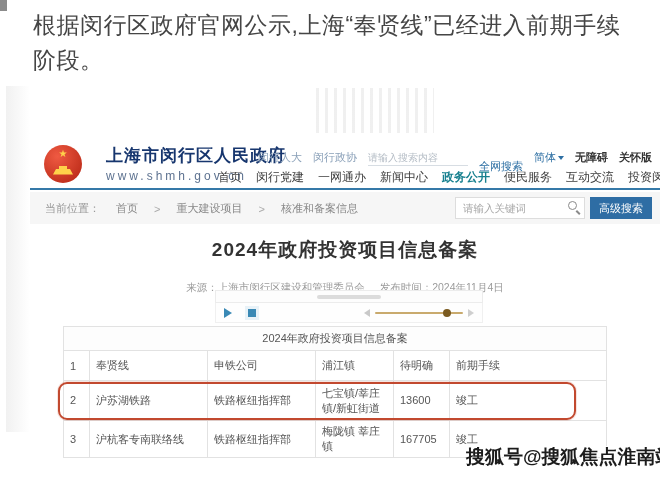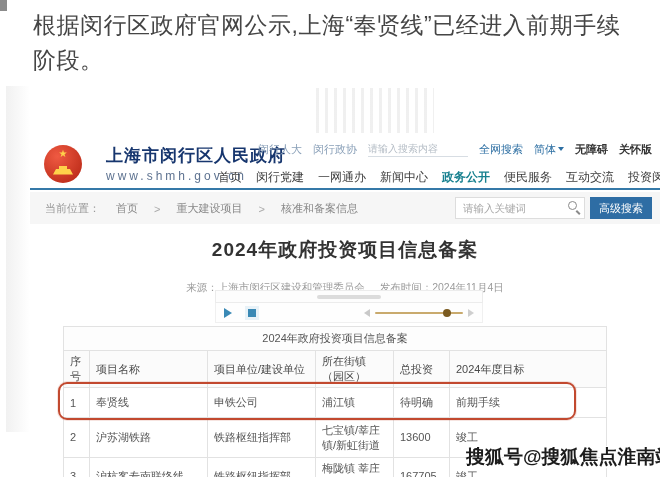--- a/index.html
+++ b/index.html
@@ -33,21 +33,21 @@
   .site-titles { margin-left:24px; }
   .site-name { font-size:17px; font-weight:bold; color:#17366e; letter-spacing:1px; }
   .site-url { font-size:12px; font-weight:normal; color:#5d7290; letter-spacing:3px; margin-top:2px; }
 
   .top-utility { position:absolute; right:8px; top:8px; display:flex; align-items:center; gap:11px;
     font-size:11px; }
   .top-link { color:#8ba1b9; }
   .mini-search { width:100px; border:none; border-bottom:1px solid #d7dde3; font-size:10px;
     color:#aaa; padding:2px 0; background:transparent; outline:none; }
   .mini-search::placeholder { color:#b5bdc6; }
-  .scope-link { color:#2d6fa3; }
+  .scope-link { color:#2d6fa3;margin-top:18px; }
   .lang-link { color:#2d6fa3; display:flex; align-items:center; gap:2px; }
   .caret-down { width:0; height:0; border-left:3px solid transparent; border-right:3px solid transparent;
     border-top:4px solid #2d6fa3; display:inline-block; }
   .bold-link { color:#333; font-weight:bold; }
 
   .main-nav { position:absolute; left:188px; top:36px; display:flex; gap:14px; font-size:12px; color:#3d3d3d; }
   .nav-item { cursor:pointer; white-space:nowrap; }
   .nav-item.active { color:#17808f; font-weight:bold; }
 
   .crumb-bar { position:absolute; left:0; top:59px; width:630px; height:32px; background:#f6f6f6; }
@@ -202,28 +202,20 @@
           <col style="width:118px">
           <col style="width:108px">
         <col style="width:78px">
           <col style="width:56px">
           <col style="width:157px">
       </colgroup>
       <thead>
         <tr>
           <th class="cap" colspan="6">2024年政府投资项目信息备案</th>
         </tr>
-        <tr>
-          <th>序号</th>
-          <th>项目名称</th>
-          <th>项目单位/建设单位</th>
-          <th>所在街镇（园区）</th>
-          <th>总投资</th>
-          <th>2024年度目标</th>
-        </tr>
       </thead>
       <tbody>
         <tr class="r1">
           <td class="col-idx">1</td>
           <td>奉贤线</td>
           <td>申铁公司</td>
           <td>浦江镇</td>
           <td>待明确</td>
           <td>前期手续</td>
         </tr>

